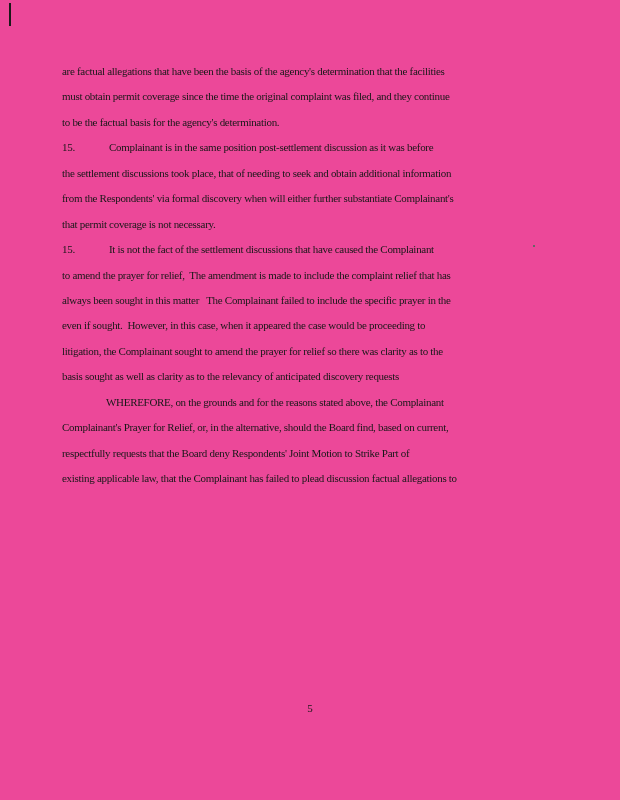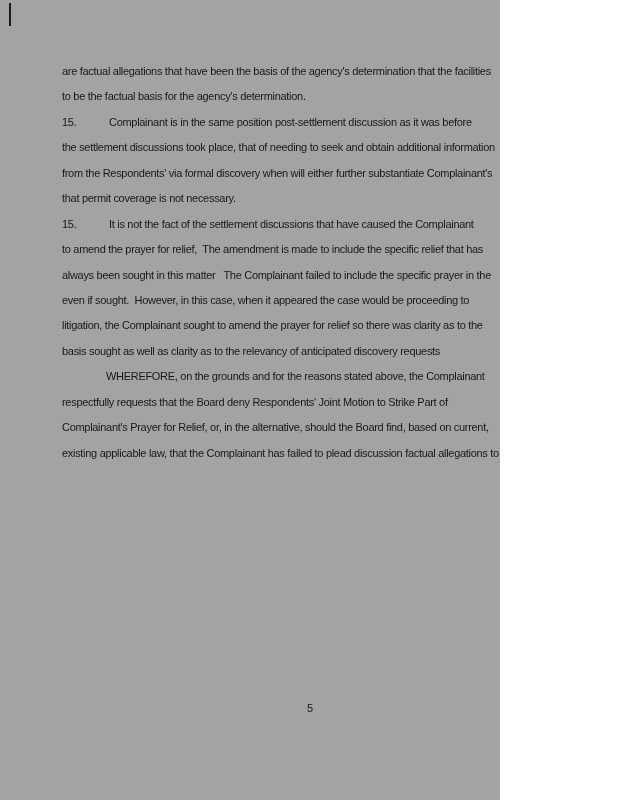--- a/index.html
+++ b/index.html
@@ -2,25 +2,25 @@
 <html><head>
 <meta charset="utf-8">
 <style>
   html, body {
     margin: 0;
     padding: 0;
     background: #ffffff;
   }
   .page {
     position: relative;
-    width: 500px;
+    width: 620px;
     height: 800px;
-    background: #a3a3a3;
+    background: #ec4899;
     overflow: hidden;
-    font-family: Liberation Sans, sans-serif;
+    font-family: Liberation Serif, serif;
     color: #181818;
   }
   .text-block {
     position: absolute;
     left: 62px;
     top: 59px;
     width: 520px;
   }
   .line {
     white-space: pre;
@@ -50,32 +50,33 @@
   .artifact {
     position: absolute;
   }
 </style>
 </head>
 <body>
 
 <div class="page">
   <div class="text-block">
       <div class="line"><span>are factual allegations that have been the basis of the agency's determination that the facilities</span></div>
+      <div class="line"><span>must obtain permit coverage since the time the original complaint was filed, and they continue</span></div>
       <div class="line"><span>to be the factual basis for the agency's determination.</span></div>
       <div class="line"><span class="pnum">15.</span><span>Complainant is in the same position post-settlement discussion as it was before</span></div>
       <div class="line"><span>the settlement discussions took place, that of needing to seek and obtain additional information</span></div>
       <div class="line"><span>from the Respondents' via formal discovery when will either further substantiate Complainant's</span></div>
       <div class="line"><span>that permit coverage is not necessary.</span></div>
       <div class="line"><span class="pnum">15.</span><span>It is not the fact of the settlement discussions that have caused the Complainant</span></div>
-      <div class="line"><span>to amend the prayer for relief,  The amendment is made to include the specific relief that has</span></div>
+      <div class="line"><span>to amend the prayer for relief,  The amendment is made to include the complaint relief that has</span></div>
       <div class="line"><span>always been sought in this matter   The Complainant failed to include the specific prayer in the</span></div>
       <div class="line"><span>even if sought.  However, in this case, when it appeared the case would be proceeding to</span></div>
       <div class="line"><span>litigation, the Complainant sought to amend the prayer for relief so there was clarity as to the</span></div>
       <div class="line"><span>basis sought as well as clarity as to the relevancy of anticipated discovery requests</span></div>
       <div class="line indent1"><span>WHEREFORE, on the grounds and for the reasons stated above, the Complainant</span></div>
+      <div class="line"><span>Complainant's Prayer for Relief, or, in the alternative, should the Board find, based on current,</span></div>
       <div class="line"><span>respectfully requests that the Board deny Respondents' Joint Motion to Strike Part of</span></div>
-      <div class="line"><span>Complainant's Prayer for Relief, or, in the alternative, should the Board find, based on current,</span></div>
       <div class="line"><span>existing applicable law, that the Complainant has failed to plead discussion factual allegations to</span></div>
     </div>
   <div class="page-number">5</div>
 <div class="artifact" style="left: 9px; top: 3px; width: 2px; height: 23px; background: rgb(26, 26, 26);"></div>
     <div class="artifact" style="left: 533px; top: 245px; width: 2px; height: 2px; background: rgb(102, 102, 102);"></div>
   </div>
 
 </body></html>

